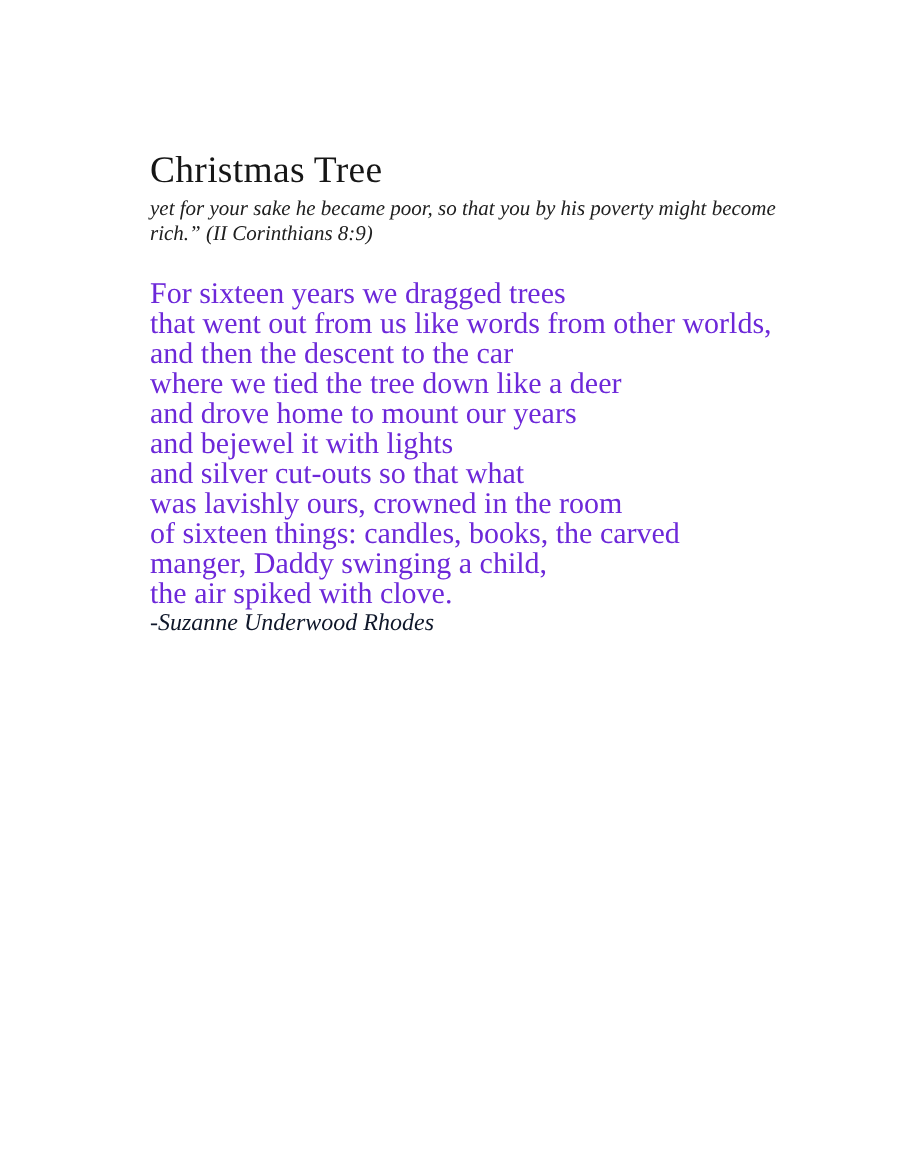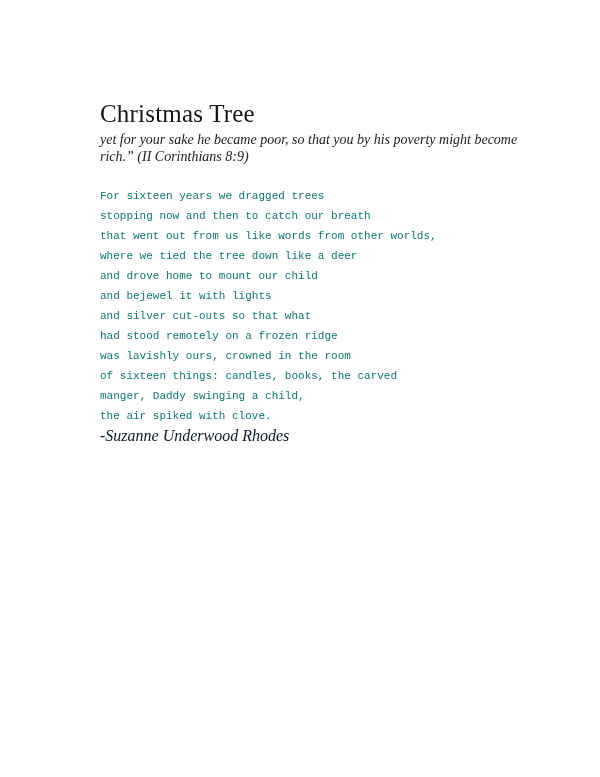--- a/index.html
+++ b/index.html
@@ -34,24 +34,23 @@
     font-style: italic;
     font-size: 14px;
     line-height: 17px;
     margin: 0 0 21px 0;
     color: #202020;
   }
   .epigraph > div {
     white-space: nowrap;
   }
   .poem-body {
-    font-size: 11px;
+    font-size: 20px;
     line-height: 20px;
-    color: #0f766e;
-    font-family: Liberation Mono, monospace;
+    color: #6d28d9;
   }
   .poem-body > div {
     white-space: nowrap;
   }
   .attribution {
     font-style: italic;
     font-size: 16px;
     line-height: 20px;
     white-space: nowrap;
     color: #0f172a;
@@ -64,27 +63,26 @@
   <div class="content">
     <h1 class="poem-title">Christmas Tree</h1>
 
     <div class="epigraph">
         <div class="epigraph-line">yet for your sake he became poor, so that you by his poverty might become</div>
         <div class="epigraph-line">rich.” (II Corinthians 8:9)</div>
       </div>
 
     <div class="poem-body">
         <div class="poem-line">For sixteen years we dragged trees</div>
-        <div class="poem-line">stopping now and then to catch our breath</div>
         <div class="poem-line">that went out from us like words from other worlds,</div>
+        <div class="poem-line">and then the descent to the car</div>
         <div class="poem-line">where we tied the tree down like a deer</div>
-        <div class="poem-line">and drove home to mount our child</div>
+        <div class="poem-line">and drove home to mount our years</div>
         <div class="poem-line">and bejewel it with lights</div>
         <div class="poem-line">and silver cut-outs so that what</div>
-        <div class="poem-line">had stood remotely on a frozen ridge</div>
         <div class="poem-line">was lavishly ours, crowned in the room</div>
         <div class="poem-line">of sixteen things: candles, books, the carved</div>
         <div class="poem-line">manger, Daddy swinging a child,</div>
         <div class="poem-line">the air spiked with clove.</div>
       </div>
 
     <div class="attribution">-Suzanne Underwood Rhodes</div>
   </div>
 </div>
 

